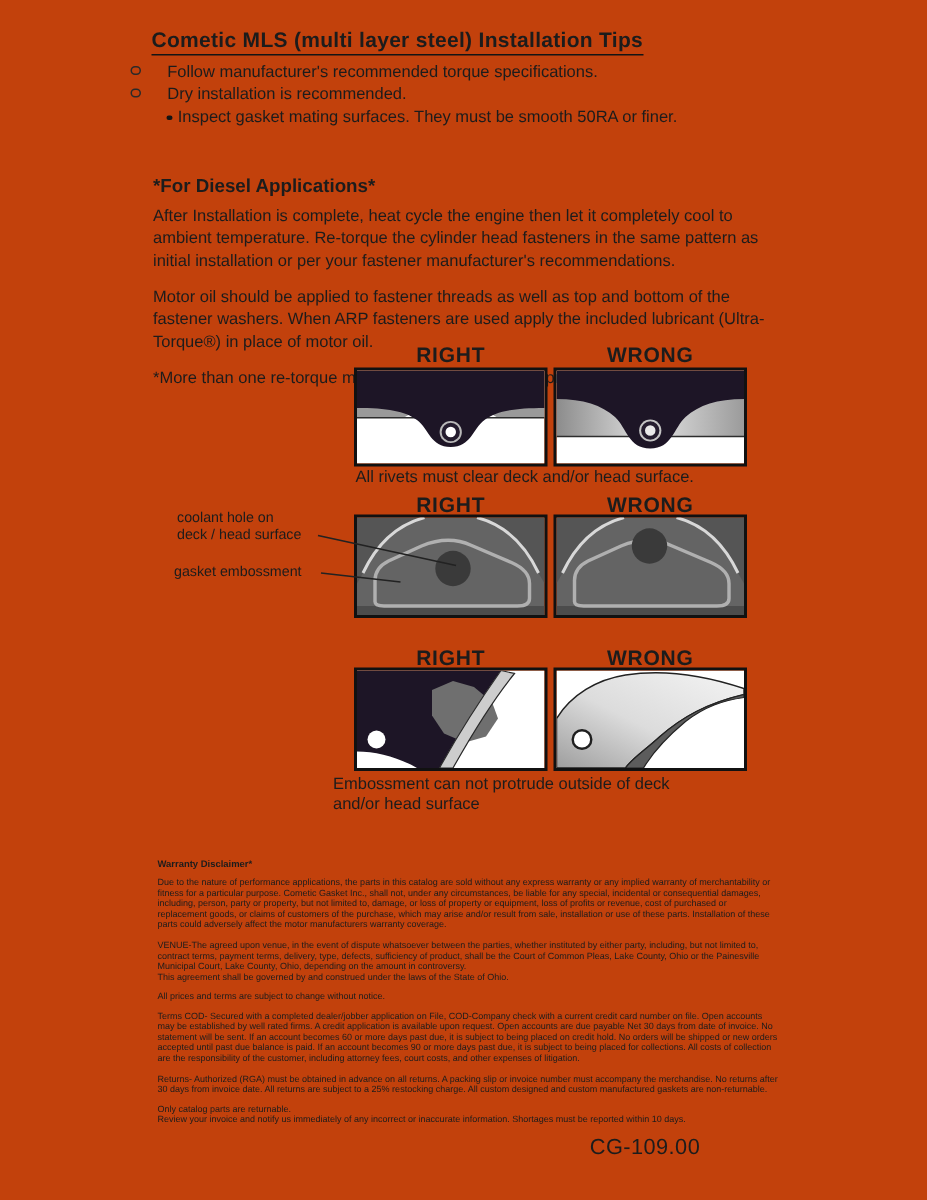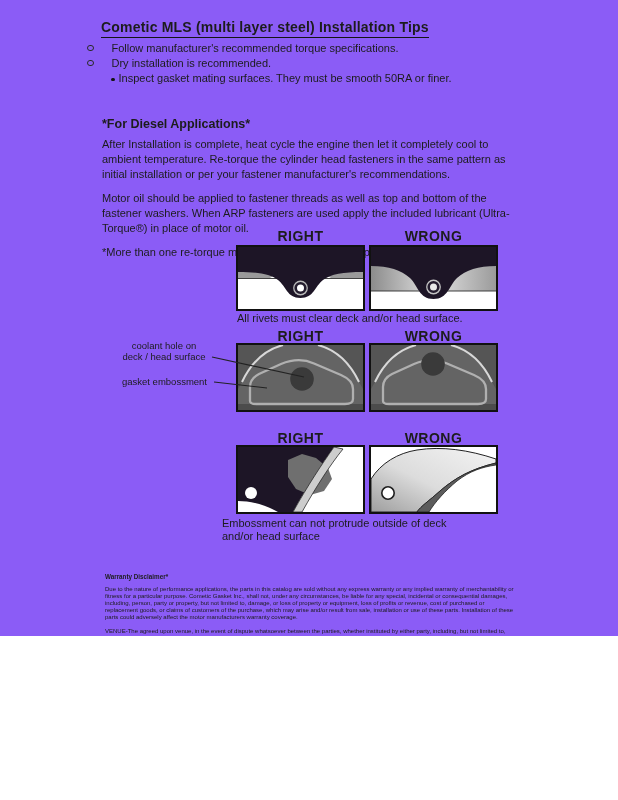--- a/index.html
+++ b/index.html
@@ -1,17 +1,17 @@
 <!DOCTYPE html>
 <html><head>
 <meta charset="utf-8">
 <style>
   html,body{margin:0;padding:0;background:#fff;}
   .page{
-    position:relative;width:618px;height:636px;background:#8b5cf6;overflow:hidden;
+    position:relative;width:618px;height:800px;background:#c2410c;overflow:hidden;
     font-family:"Liberation Sans","DejaVu Sans",sans-serif;color:#1c1c1c;
   }
   .abs{position:absolute;}
   .title{
     font-size:14px;font-weight:bold;letter-spacing:.2px;
     border-bottom:1.8px solid #141414;padding-bottom:2px;display:inline-block;
   }
   .bullets{font-size:11px;line-height:15px;}
   .bullet-row{display:flex;align-items:baseline;gap:14px;}
   .o-bullet{
@@ -23,21 +23,21 @@
     width:3.5px;height:3.5px;background:#141414;border-radius:50%;
     display:inline-block;margin-right:4px;flex:0 0 auto;position:relative;top:-1px;
   }
   .diesel-heading{font-size:12.5px;font-weight:bold;margin:0 0 6px 0;}
   .bodytext{font-size:11px;line-height:15px;margin:0 0 9px 0;}
   .rw-header{font-size:14px;font-weight:bold;letter-spacing:.5px;text-align:center;width:129px;}
   .dbox{width:125px;height:62px;border:2px solid #111;}
   .dbox2{width:125px;height:65px;border:2px solid #111;}
   .dbox svg,.dbox2 svg{display:block;width:100%;height:100%;}
   .caption{font-size:11px;line-height:12.5px;}
-  .side-label{font-size:9.5px;line-height:11px;text-align:center;}
+  .side-label{font-size:9.5px;line-height:11px;text-align:left;}
   .warranty{font-size:6px;line-height:7.1px;width:414px;}
   .warranty .w-head{font-weight:bold;font-size:6.3px;margin:0 0 6px 0;}
   .warranty p{margin:0 0 6px 0;}
   .warranty .tight{margin:0;}
   .part-code{font-size:14.5px;letter-spacing:.3px;text-align:center;width:140px;}
   .leader{pointer-events:none;}
 </style>
 </head>
 <body>
 

